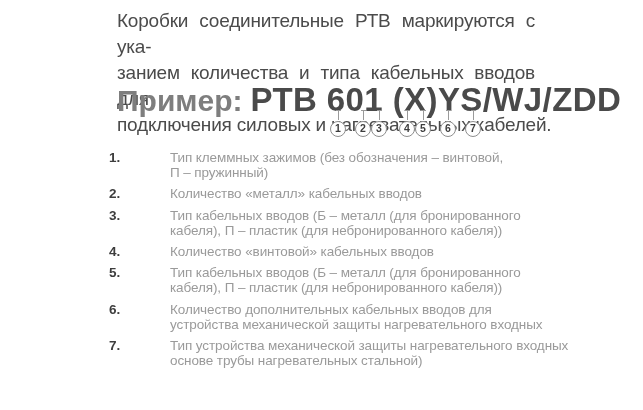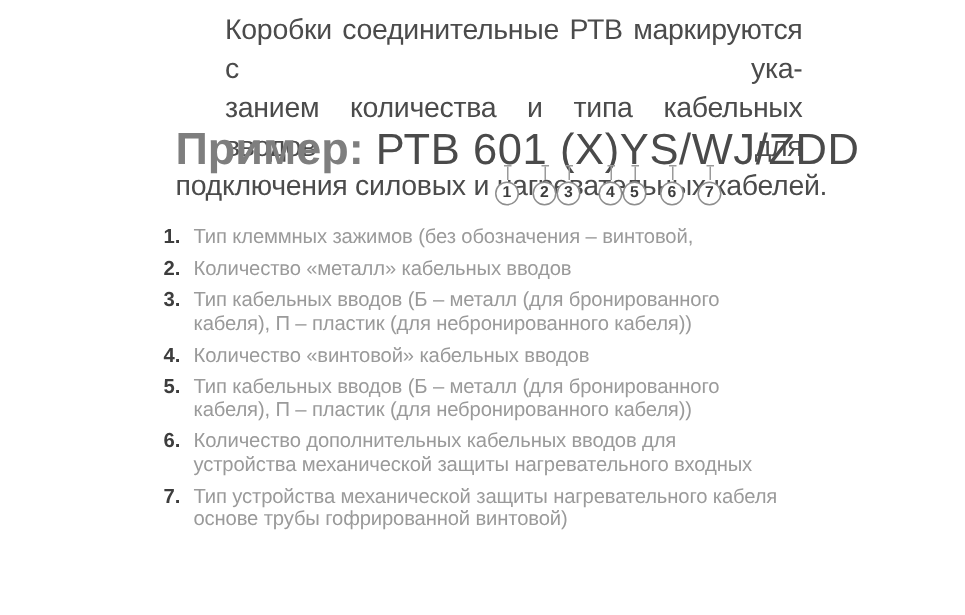--- a/index.html
+++ b/index.html
@@ -14,34 +14,33 @@
   .intro{
     position:absolute;left:117px;top:8px;width:418px;
     font-size:19px;line-height:26px;letter-spacing:-0.2px;
     color:var(--intro-text,#4b4b4b);
   }
   .intro-line{white-space:nowrap;}
   .intro-line.just{
     white-space:normal;
     text-align:justify;
     text-align-last:justify;
-    margin-left:33px;
   }
   
   .example{
     position:absolute;left:117px;top:85px;height:30px;line-height:30px;
     white-space:nowrap;
   }
   .ex-label{
     font-size:30px;font-weight:bold;
     color:var(--example-label,#7e7e7e);
     margin-right:8px;
   }
   .ex-code{
-    font-size:29px;font-weight:normal;letter-spacing:0.4px;
+    font-size:33px;font-weight:bold;letter-spacing:0.4px;
     color:var(--example-code,#4a4a4a);
   }
   
   .callout{position:absolute;top:110px;width:16px;}
   .tick{
     position:absolute;top:0;left:5.5px;width:5px;height:10px;
     border-top:1.5px solid var(--callout-line,#9a9a9a);
   }
   .tick::after{
     content:"";position:absolute;left:2px;top:0;width:1px;height:9px;
@@ -62,20 +61,21 @@
   .num{
     flex:0 0 20px;width:20px;
     font-size:13.5px;line-height:15.2px;font-weight:bold;
     color:var(--list-number,#3d3d3d);
   }
   .txt{flex:1;}
   .line{
     font-size:13.5px;line-height:15.2px;letter-spacing:-0.1px;
     color:var(--list-text,#9a9a9a);
     white-space:nowrap;
+    margin-left:41px;
   }
 </style>
 </head>
 <body>
 
 <div class="page">
 
   <div class="intro">
     <div class="intro-line just">Коробки соединительные РТВ маркируются с ука-</div>
     <div class="intro-line just">занием количества и типа кабельных вводов для</div>
@@ -114,20 +114,21 @@
     <div class="tick"></div>
     <div class="circle">7</div>
   </div>
 
   <div class="list">
 
     <div class="item">
       <span class="num">1.</span>
       <div class="txt">
         <div class="line">Тип клеммных зажимов (без обозначения – винтовой,</div>
+        <div class="line">П – пружинный)</div>
       </div>
     </div>
 
     <div class="item">
       <span class="num">2.</span>
       <div class="txt">
         <div class="line">Количество «металл» кабельных вводов</div>
       </div>
     </div>
 
@@ -158,19 +159,19 @@
       <span class="num">6.</span>
       <div class="txt">
         <div class="line">Количество дополнительных кабельных вводов для</div>
         <div class="line">устройства механической защиты нагревательного входных</div>
       </div>
     </div>
 
     <div class="item gap">
       <span class="num">7.</span>
       <div class="txt">
-        <div class="line">Тип устройства механической защиты нагревательного кабеля</div>
-        <div class="line">основе трубы гофрированной винтовой)</div>
+        <div class="line">Тип устройства механической защиты нагревательного входных</div>
+        <div class="line">основе трубы нагревательных стальной)</div>
       </div>
     </div>
 
   </div>
 </div>
 
 </body></html>

